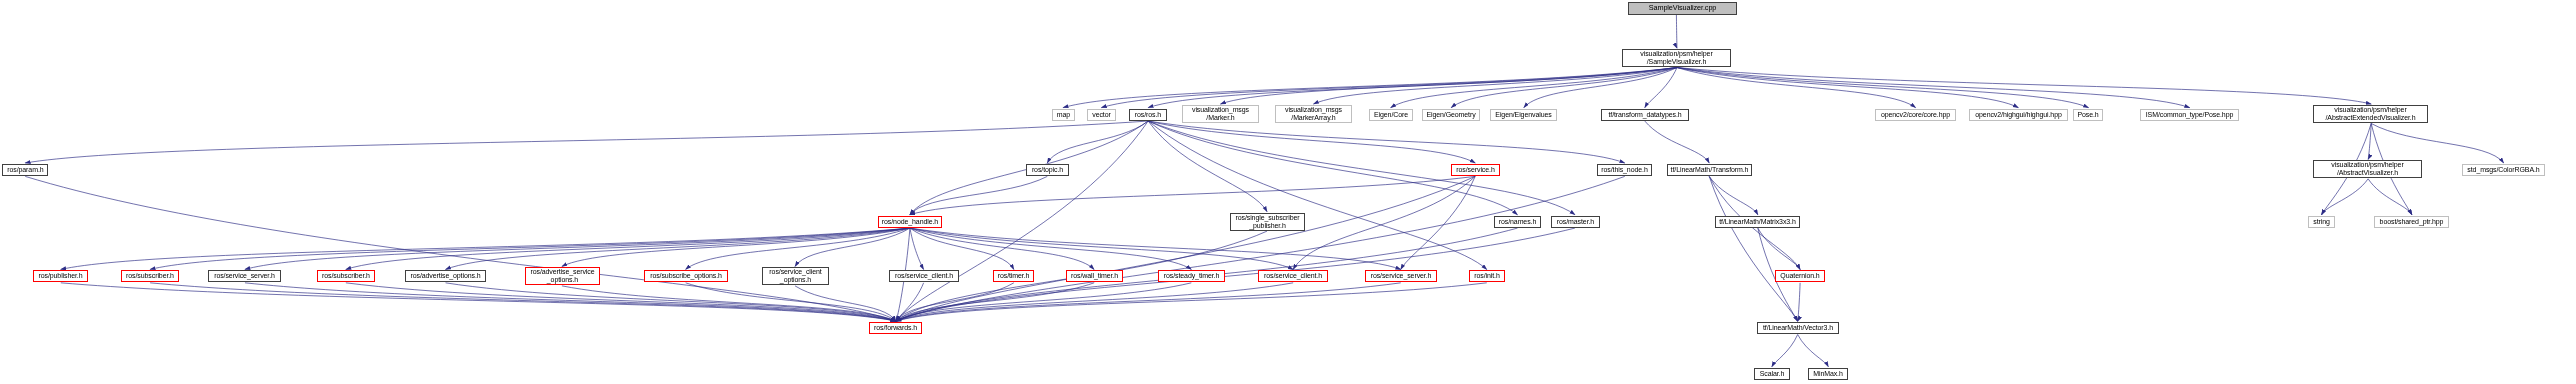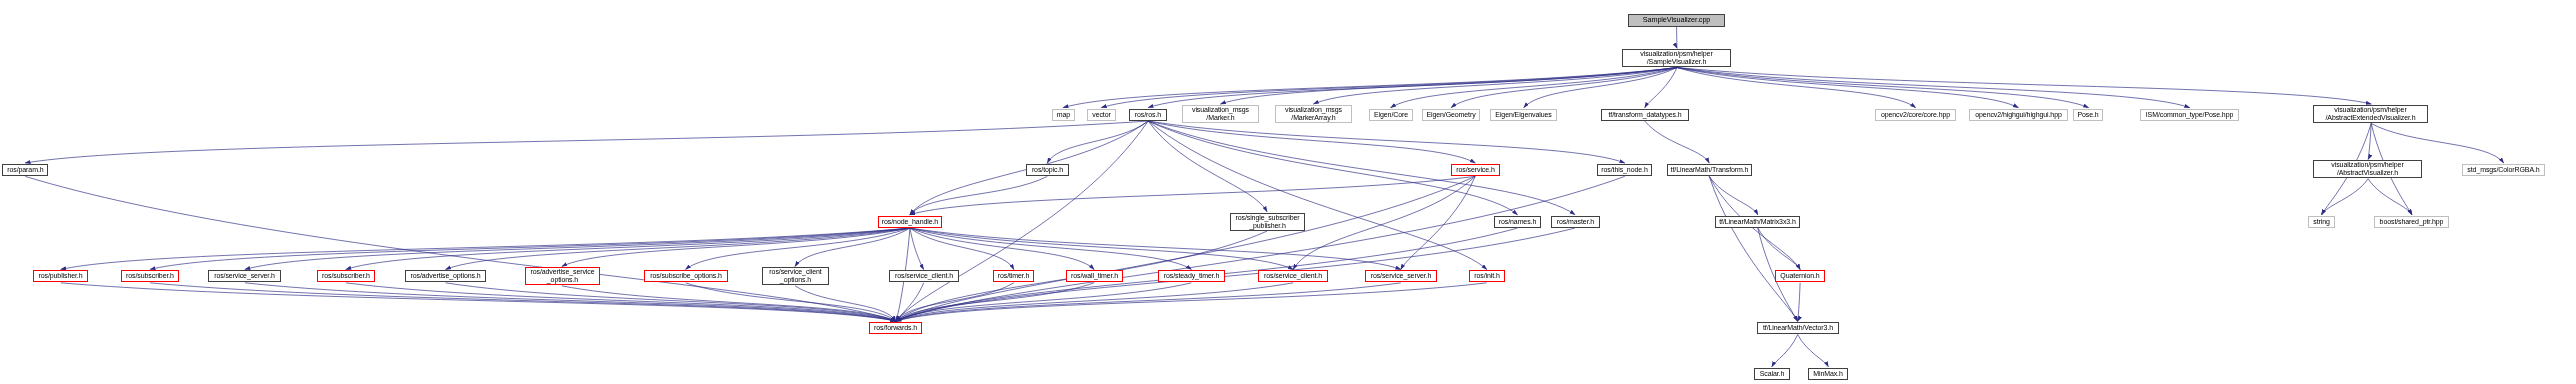--- a/index.html
+++ b/index.html
@@ -137,21 +137,21 @@
         <path d="M2812,290 C2856.85,374.15 2943.56,410.11 2961.5,443" marker-end="url(#ah)"></path>
         <path d="M2812,290 C2855.65,420.9 2940.04,495.99 2957.5,528" marker-end="url(#ah)"></path>
         <path d="M2892,375 C2912.85,412.4 2953.16,427.71 2961.5,443" marker-end="url(#ah)"></path>
         <path d="M2892,375 C2911.65,459.15 2949.64,513.59 2957.5,528" marker-end="url(#ah)"></path>
         <path d="M2961.5,465 C2960.3,499.65 2957.98,527.12 2957.5,528" marker-end="url(#ah)"></path>
         <path d="M2957.5,550 C2944.75,579.15 2920.1,593.65 2915,603" marker-end="url(#ah)"></path>
         <path d="M2957.5,550 C2972.65,579.15 3001.94,591.89 3008,603" marker-end="url(#ah)"></path>
       </g>
   </svg>
   <div id="node-layer">
-      <div class="node root" style="left: 1628px; top: 1.8px; width: 97px; height: 12.8px; margin-top: 12px;">SampleVisualizer.cpp</div>
+      <div class="node root" style="left: 1628px; top: 1.8px; width: 109px; height: 12.8px;">SampleVisualizer.cpp</div>
       <div class="node dark" style="left: 1622px; top: 49px; width: 109px; height: 18px;">visualization/psm/helper
 /SampleVisualizer.h</div>
       <div class="node light" style="left: 1052px; top: 109px; width: 23px; height: 12px;">map</div>
       <div class="node light" style="left: 1087px; top: 109px; width: 29px; height: 12px;">vector</div>
       <div class="node dark" style="left: 1129px; top: 109px; width: 38px; height: 12px;">ros/ros.h</div>
       <div class="node light" style="left: 1182px; top: 105px; width: 77px; height: 18px;">visualization_msgs
 /Marker.h</div>
       <div class="node light" style="left: 1275px; top: 105px; width: 77px; height: 18px;">visualization_msgs
 /MarkerArray.h</div>
       <div class="node light" style="left: 1369px; top: 109px; width: 44px; height: 12px;">Eigen/Core</div>

